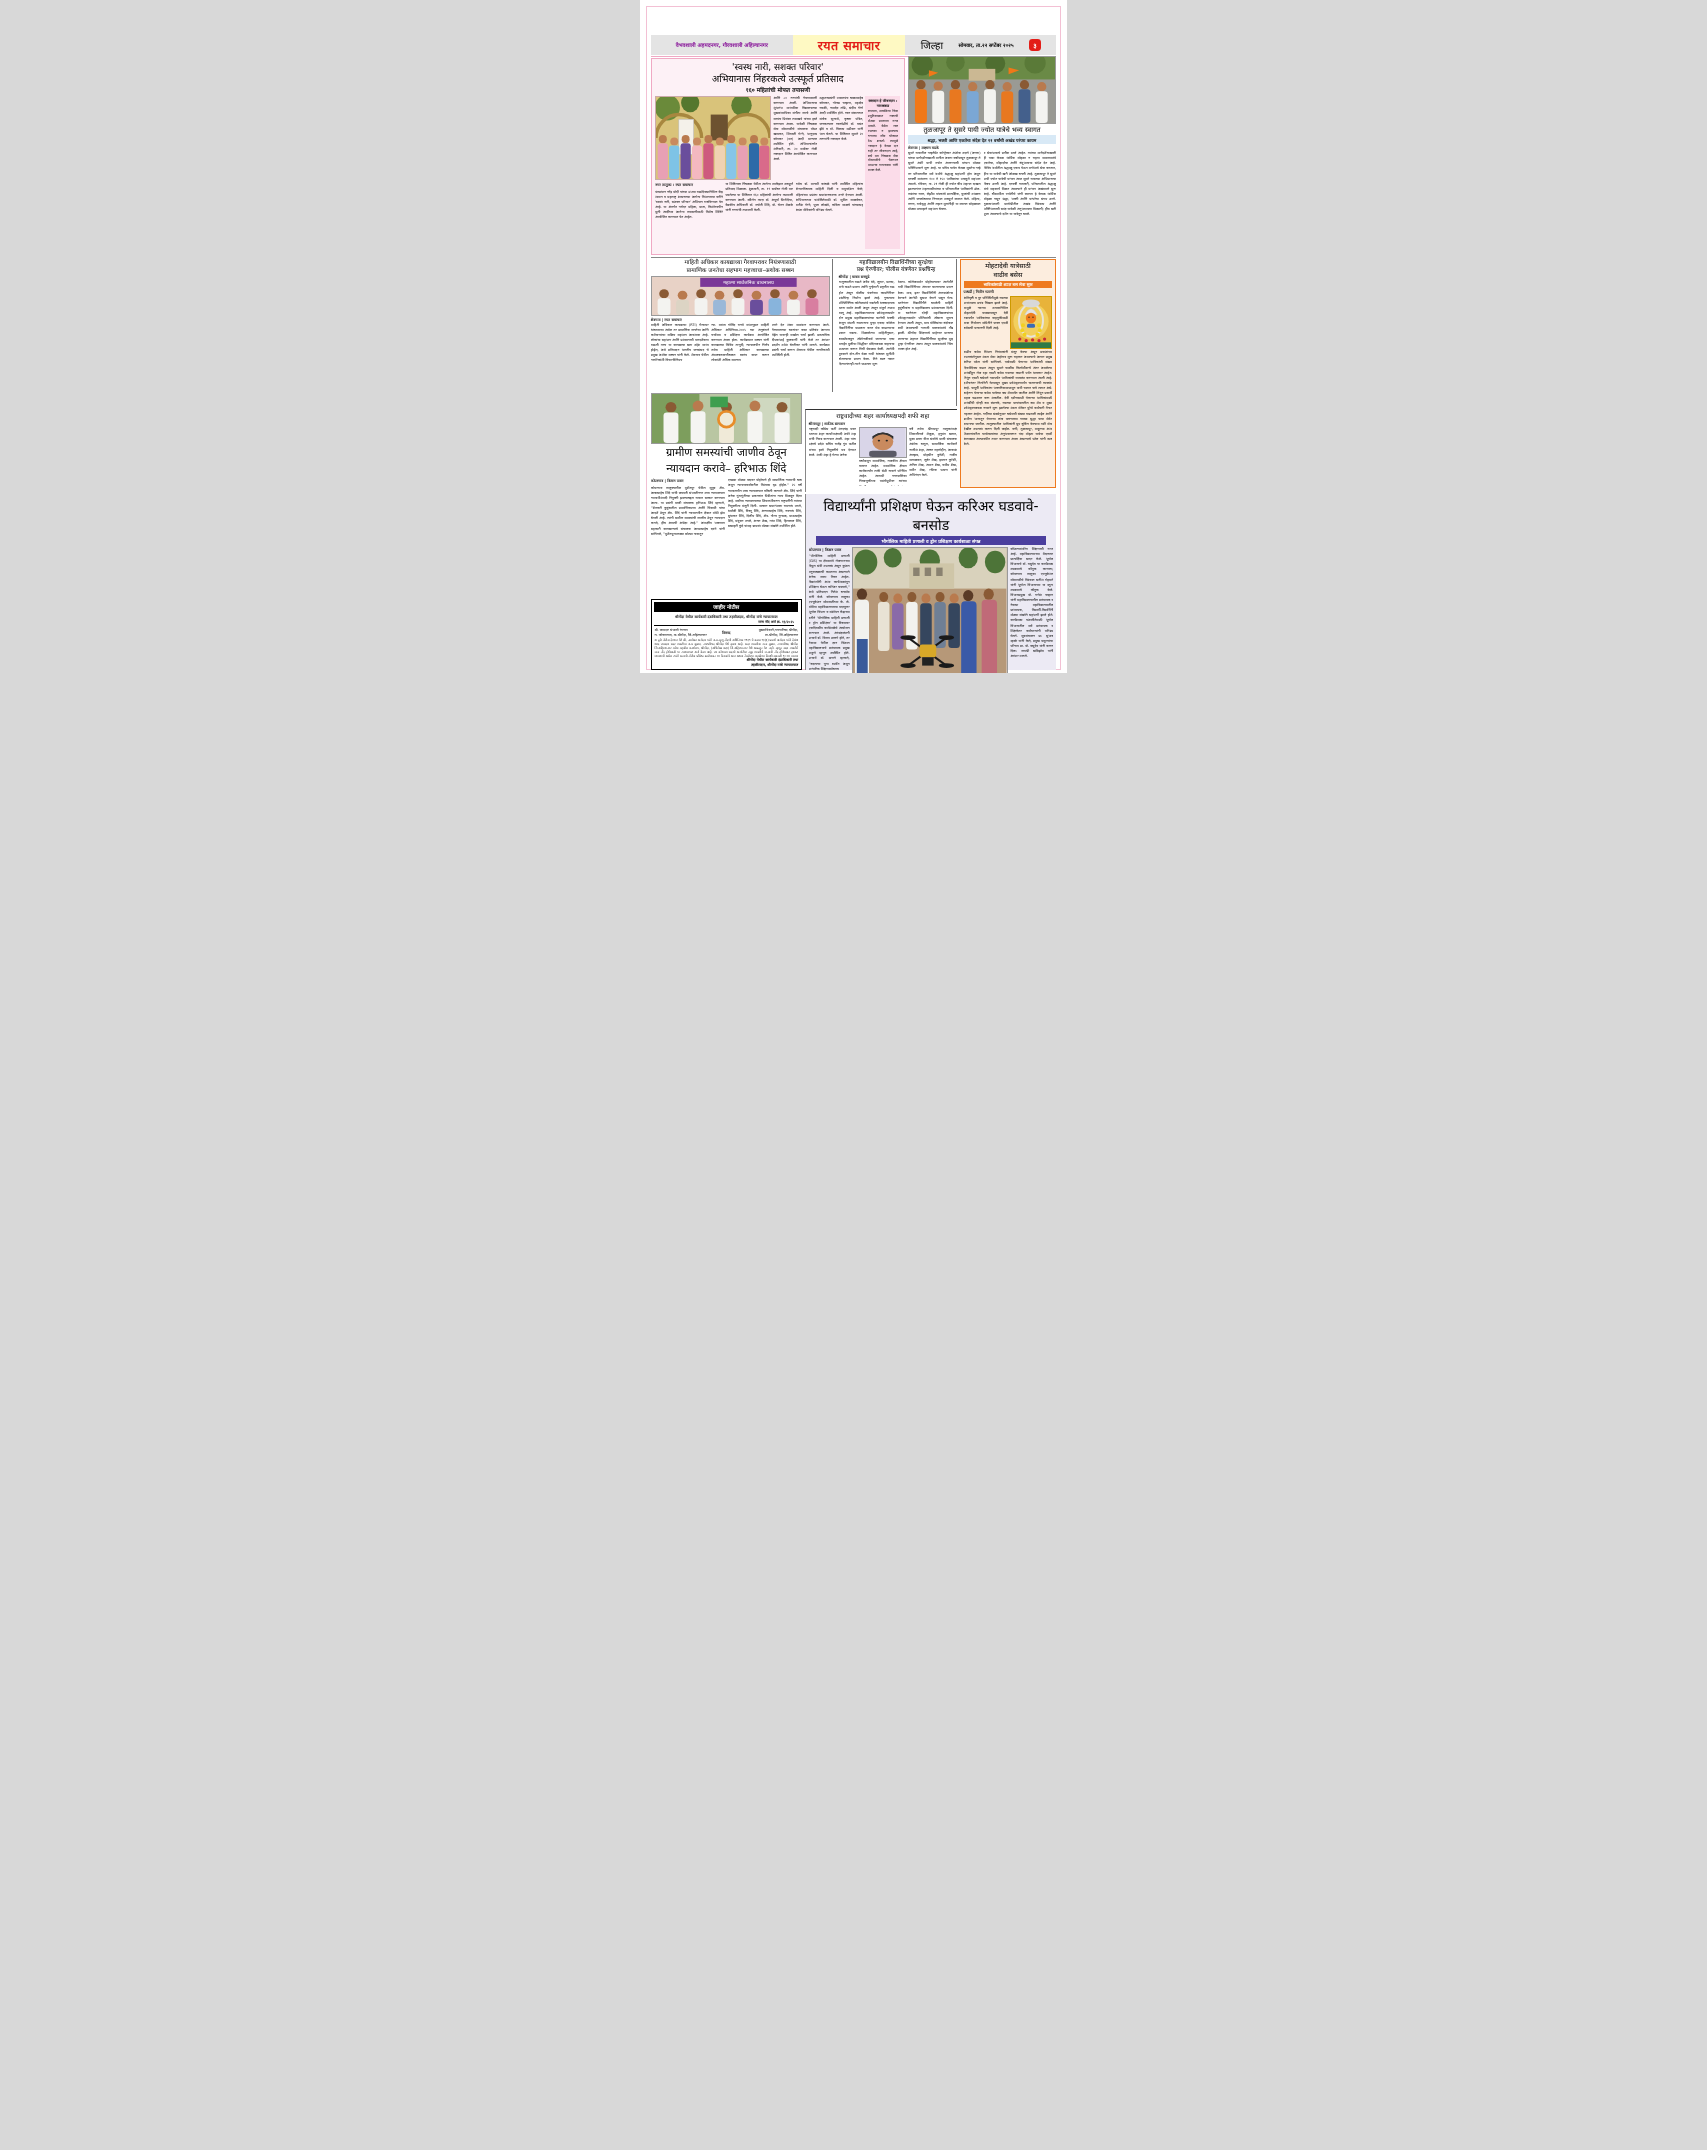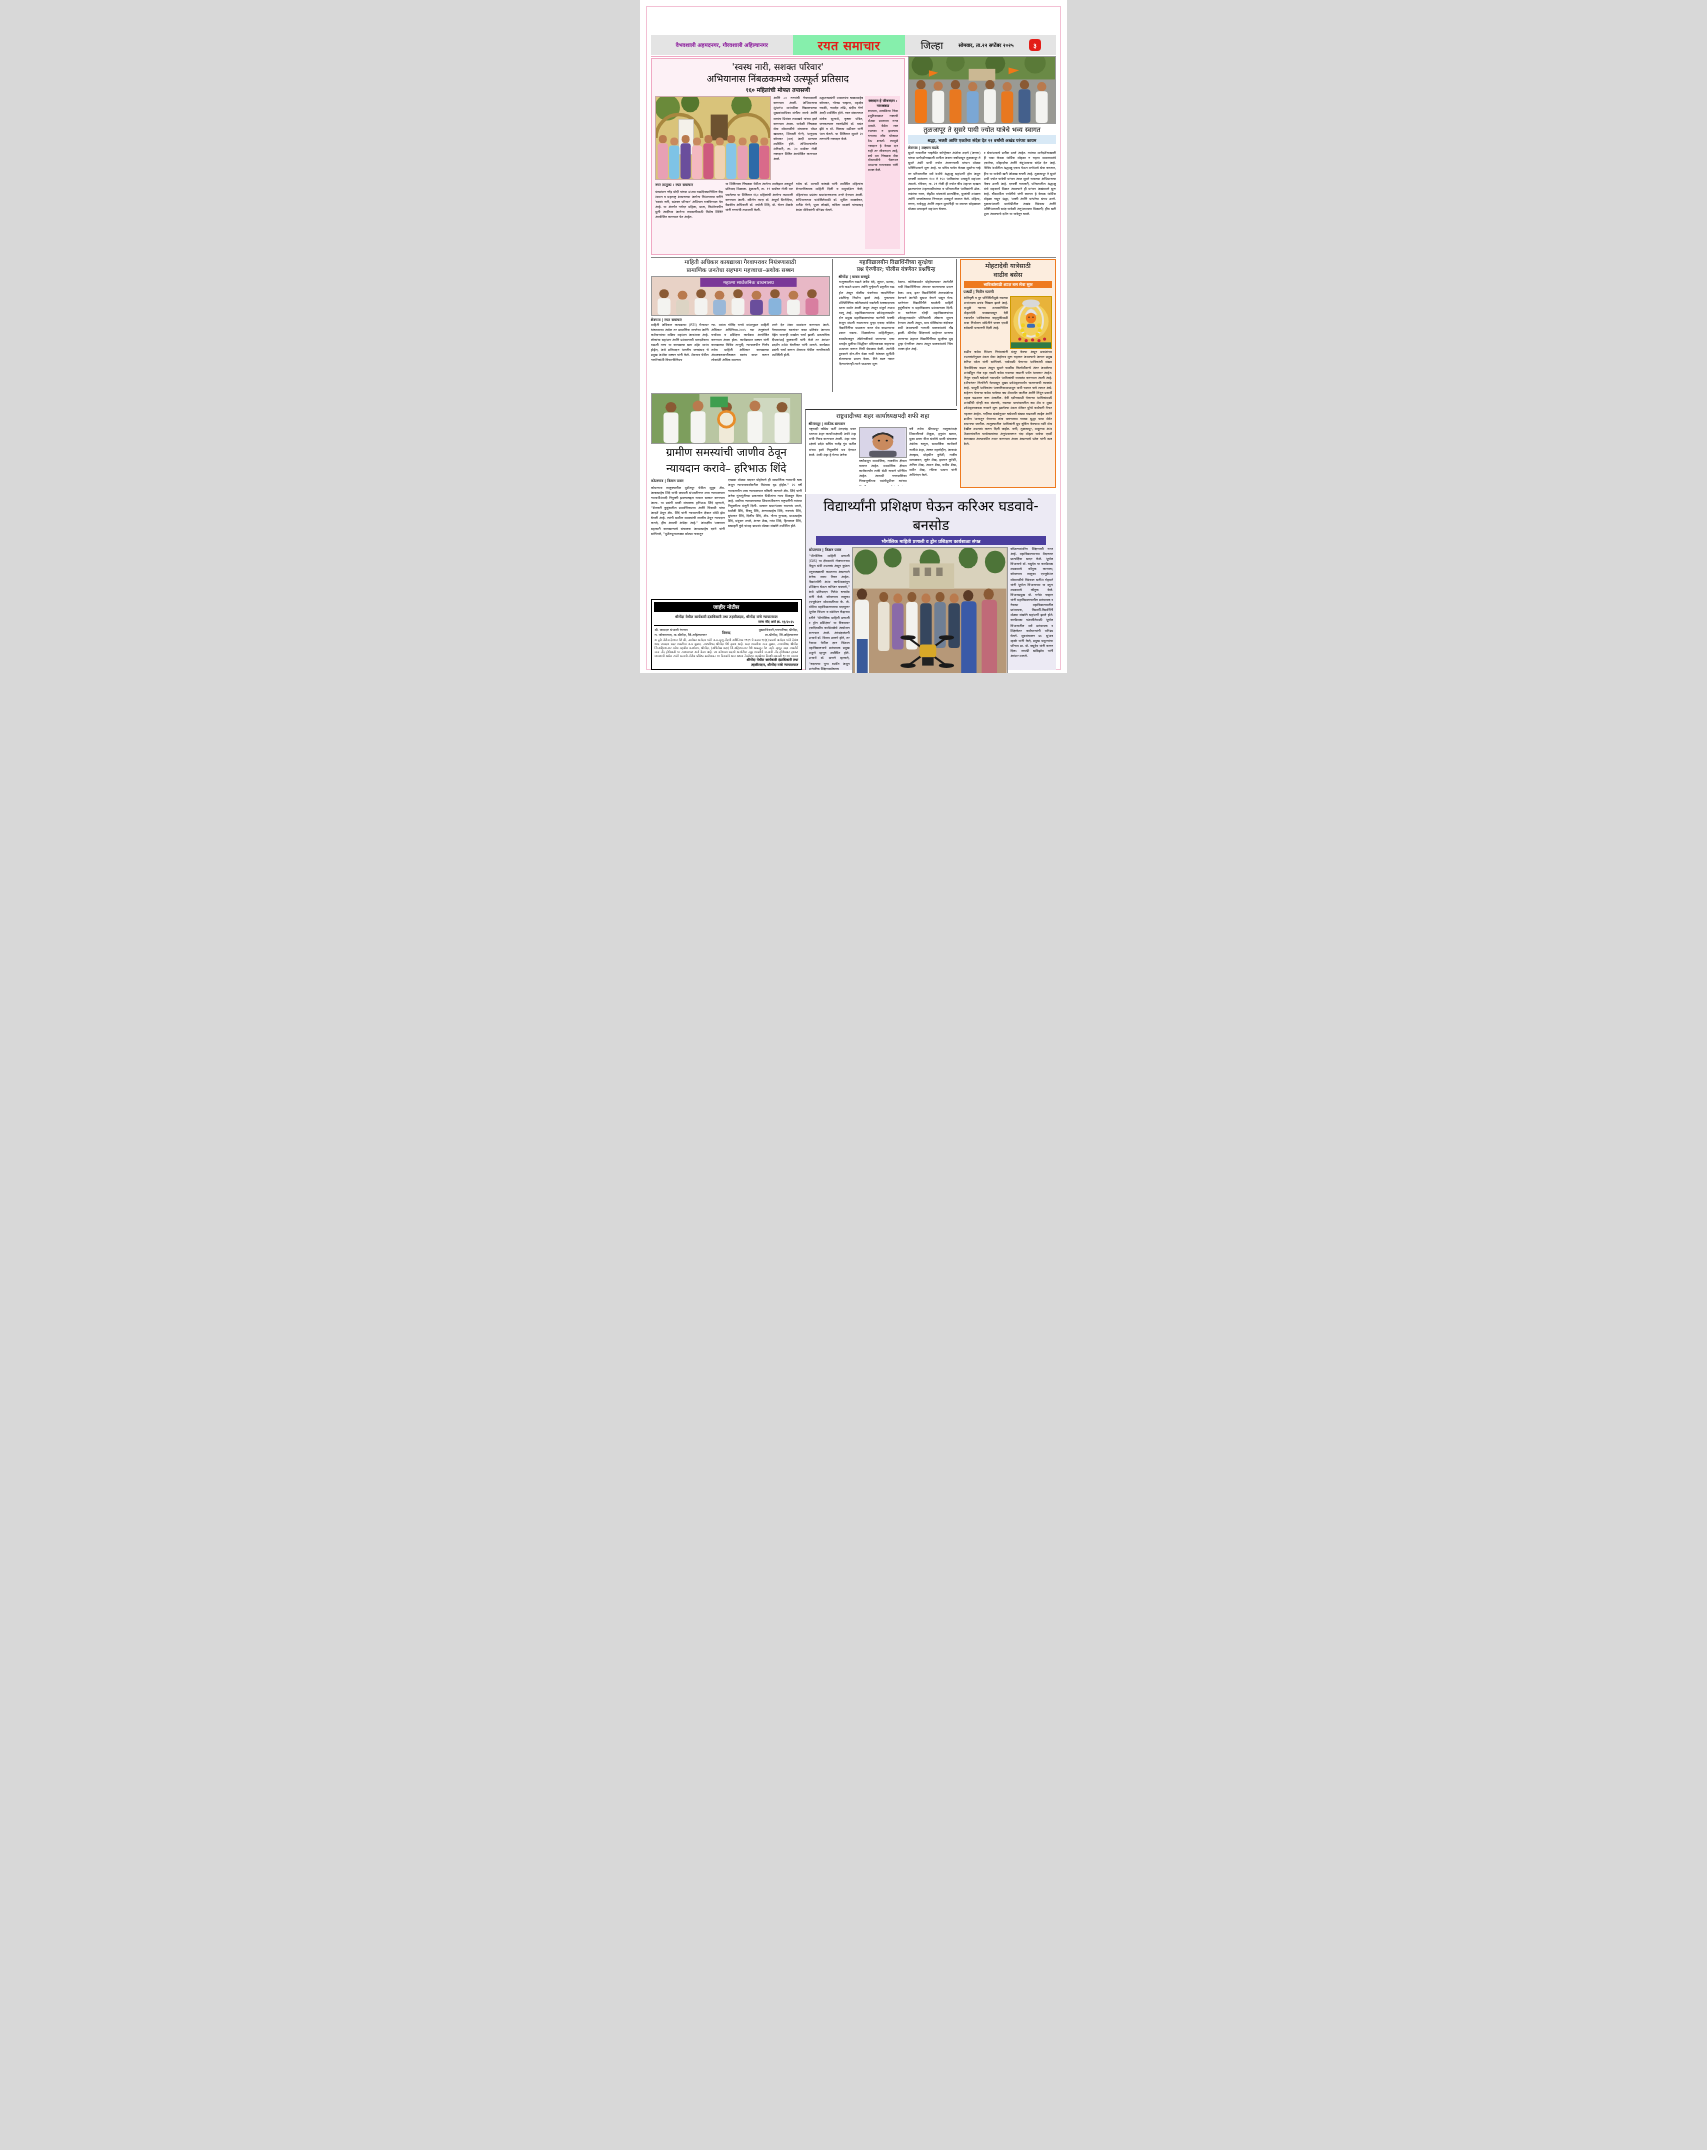--- a/index.html
+++ b/index.html
@@ -4,21 +4,21 @@
 <style>
   html,body{margin:0;padding:0;background:#d8d8d8;}
   .page{
     position:relative;width:427px;height:673px;margin:0 auto;background:#ffffff;
     font-family:"DejaVu Sans",sans-serif;color:#111;overflow:hidden;
   }
   .page-frame{position:absolute;left:5.6px;top:5.6px;right:5.6px;bottom:2.6px;border:0.4px solid #f3c0d4;pointer-events:none;}
   
   .masthead{position:absolute;left:10.8px;top:35px;right:10.8px;height:20px;display:flex;align-items:stretch;}
   .mast-left{flex:0 0 142px;background:#e4e4e4;color:#8a1a9b;font-weight:bold;font-size:5.4px;display:flex;align-items:center;justify-content:center;text-align:center;}
-  .mast-center{flex:1;background:#86efac;display:flex;align-items:center;justify-content:center;}
+  .mast-center{flex:1;background:#fef9c3;display:flex;align-items:center;justify-content:center;}
   .mast-title{color:#e31e18;font-weight:bold;font-size:12.5px;letter-spacing:0.4px;}
   .mast-right{flex:0 0 151px;background:#e4e4e4;display:flex;align-items:center;justify-content:space-evenly;}
   .mast-section{font-weight:normal;font-size:10px;color:#000;}
   .mast-date{font-weight:bold;font-size:5px;color:#000;}
   .page-badge{width:11.6px;height:11.6px;border-radius:3.4px;background:#e31e18;color:#fff;font-weight:bold;font-size:6.5px;display:flex;align-items:center;justify-content:center;}
   .top-rule{position:absolute;left:10.8px;right:10.8px;top:56px;border-top:0.4px solid #f0a9c4;}
   
   .byline{font-weight:bold;font-size:3.7px;margin:0.9px 0;}
   .body-txt{font-size:3.4px;line-height:1.5;text-align:justify;overflow:hidden;}
   .hl{font-weight:normal;text-align:center;color:#000;}
@@ -111,21 +111,21 @@
       <span class="mast-section">जिल्हा</span>
       <span class="mast-date">सोमवार, ता.२२ सप्टेंबर २०२५</span>
       <span class="page-badge">३</span>
     </div>
   </div>
   <div class="top-rule"></div>
   <div class="hrule"></div>
 
   <div class="a1">
     <div class="hl h1a">'स्वस्थ नारी, सशक्त परिवार'</div>
-    <div class="hl h1b">अभियानास निंबळकमध्ये उत्स्फूर्त प्रतिसाद</div>
+    <div class="hl h1b">अभियानास निंहरकत्ये उत्स्फूर्त प्रतिसाद</div>
     <div class="a1-subrow">
       <div class="a1-sub">१६० महिलांची मोफत तपासणी</div>
     </div>
     <div class="a1-body">
       <div class="a1-main">
         <div class="a1-row1">
           <div class="a1-photo">
             <svg viewBox="0 0 200 140" preserveAspectRatio="none">
               <rect width="200" height="140" fill="#d9c37a"></rect>
               <circle cx="20" cy="18" r="22" fill="#6a8a3a"></circle>

